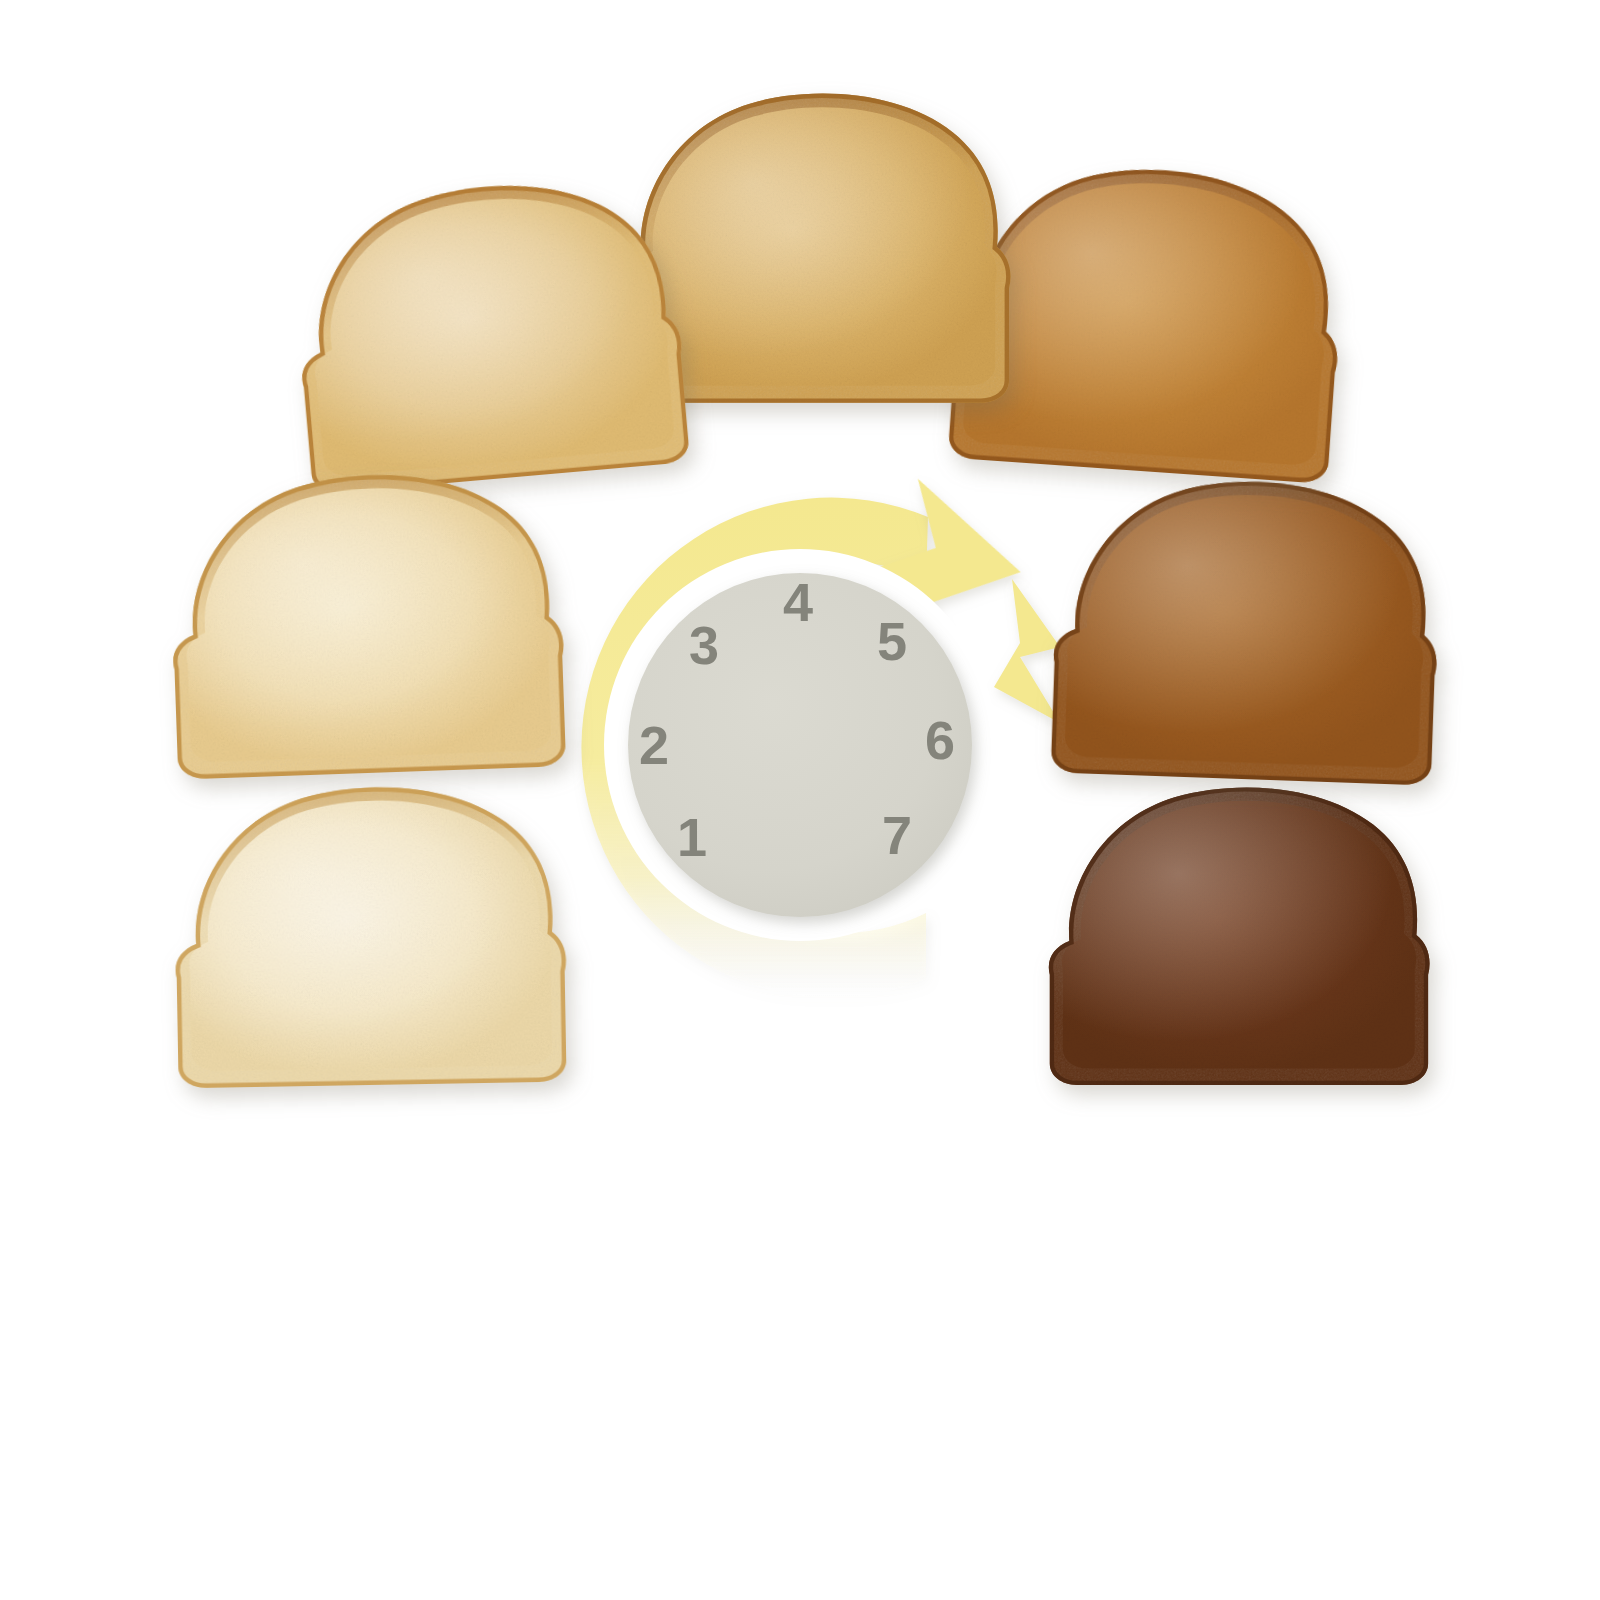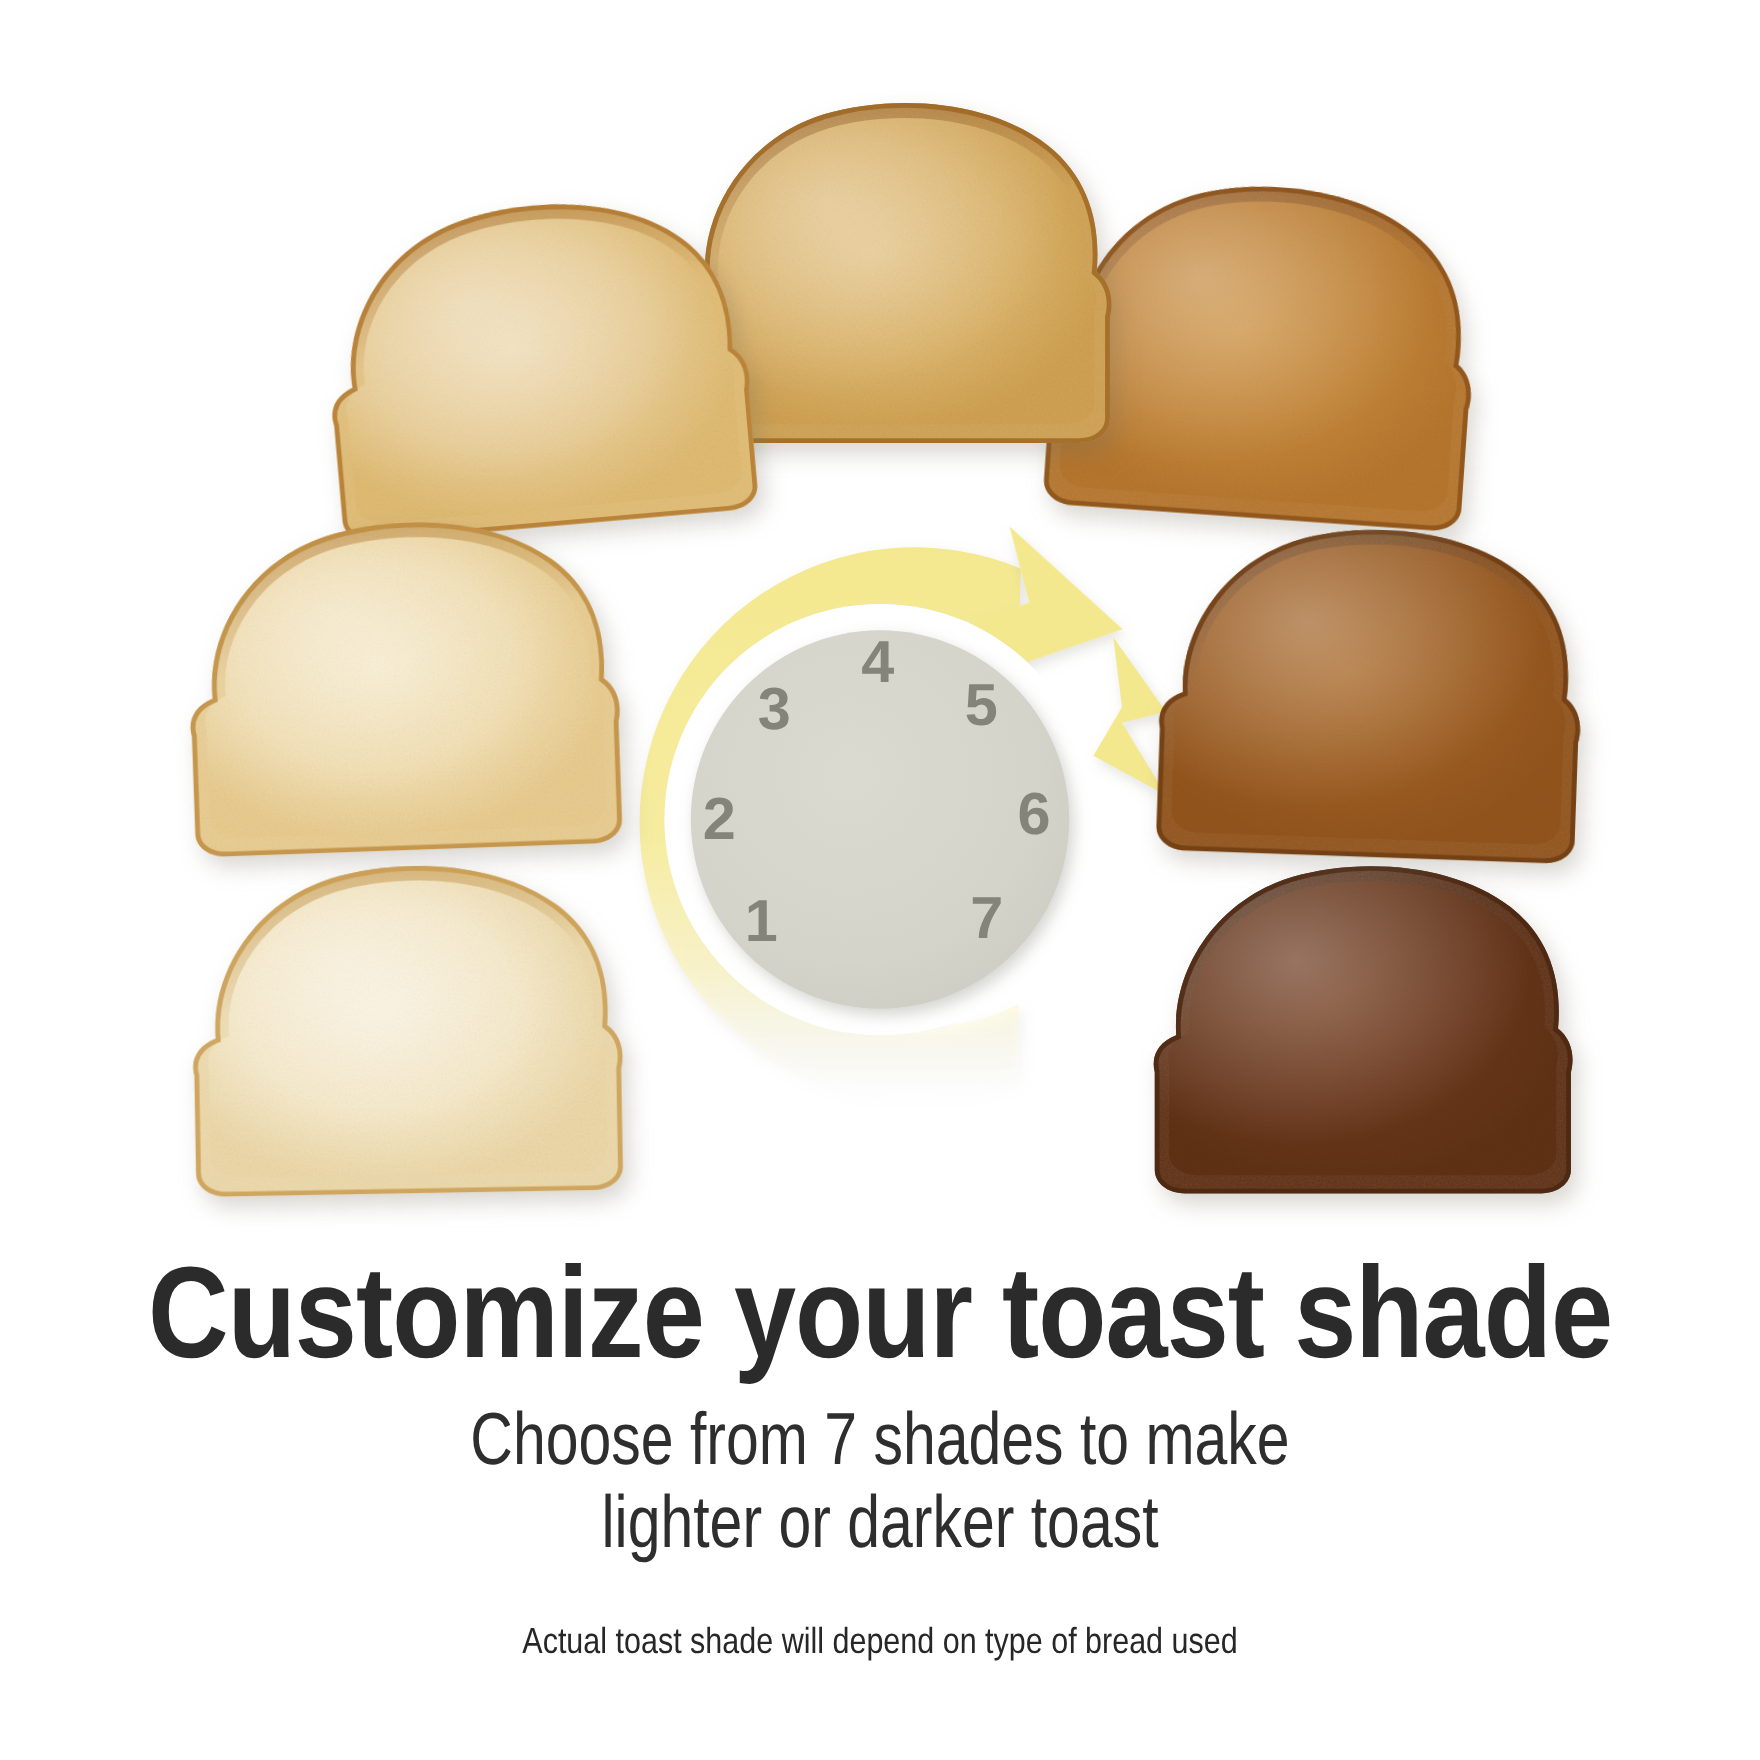--- a/index.html
+++ b/index.html
@@ -419,22 +419,14 @@
           <text class="dial-number" x="184" y="330">2</text>
           <text class="dial-number" x="234" y="230">3</text>
           <text class="dial-number" x="328" y="187">4</text>
           <text class="dial-number" x="422" y="226">5</text>
           <text class="dial-number" x="470" y="325">6</text>
           <text class="dial-number" x="427" y="420">7</text>
         </g>
     </svg>
   </div>
 
-  <div id="text-block">
-    <div id="headline">Customize your toast shade</div>
-    <div id="subtitle">
-      <span class="ln">Choose from 7 shades to make</span>
-      <span class="ln">lighter or darker toast</span>
-    </div>
-    <div id="disclaimer">Actual toast shade will depend on type of bread used</div>
-  </div>
 
 </div>
 
 </body></html>

